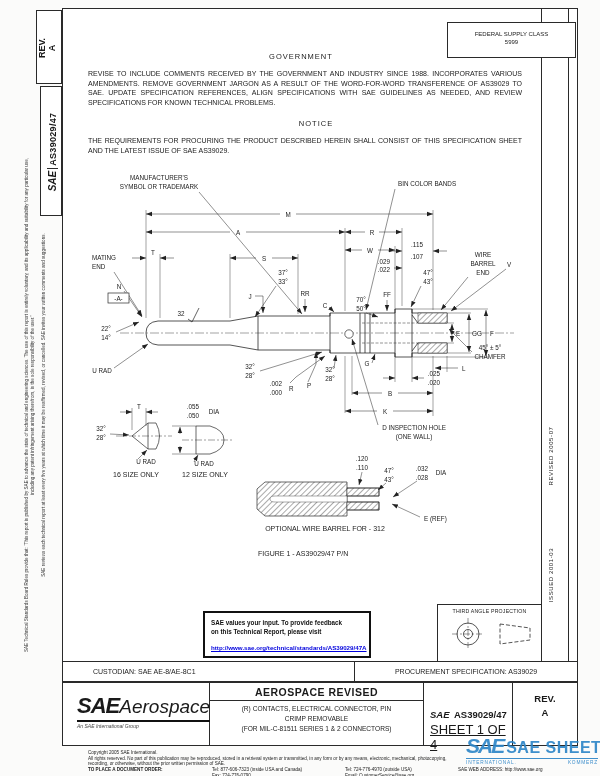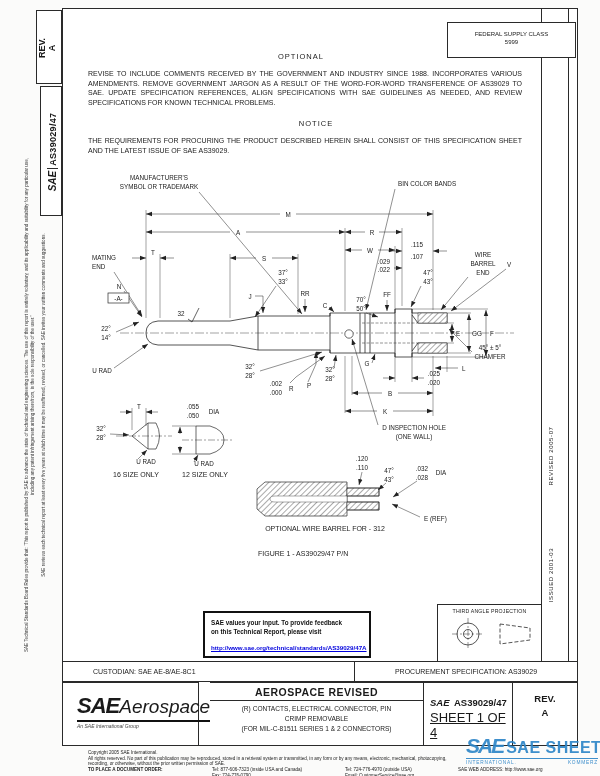--- a/index.html
+++ b/index.html
@@ -48,21 +48,21 @@
 <div class="abs rot disc" style="left:-203px;top:394px;width:510px;height:22px;text-align:center;">SAE reviews each technical report at least every five years at which time it may be reaffirmed, revised, or cancelled. SAE invites your written comments and suggestions.</div>
 
 <div class="abs rot datetxt" style="left:496px;top:448px;width:120px;height:16px;">REVISED 2005-07</div>
 <div class="abs rot datetxt" style="left:496px;top:567px;width:120px;height:16px;">ISSUED 2001-03</div>
 
 <div class="abs bd ctr" style="left:447px;top:22px;width:129px;height:36px;font-size:6px;padding-top:7px;line-height:8px;">
   <div>FEDERAL SUPPLY CLASS</div>
   <div>5999</div>
 </div>
 
-<div class="abs ctr smallcap" style="left:62px;top:52px;width:478px;">OPTIONAL</div>
+<div class="abs ctr smallcap" style="left:62px;top:52px;width:478px;">GOVERNMENT</div>
 <div class="abs para" style="left:88px;top:69px;width:434px;">REVISE TO INCLUDE COMMENTS RECEIVED BY THE GOVERNMENT AND INDUSTRY SINCE 1988. INCORPORATES VARIOUS AMENDMENTS. REMOVE GOVERNMENT JARGON AS A RESULT OF THE WORD-FOR-WORD TRANSFERENCE OF AS39029 TO SAE. UPDATE SPECIFICATION REFERENCES, ALIGN SPECIFICATIONS WITH SAE GUIDELINES AS NEEDED, AND REVIEW SPECIFICATIONS FOR KNOWN TECHNICAL PROBLEMS.</div>
 <div class="abs ctr smallcap" style="left:62px;top:119px;width:472px;padding-left:36px;">NOTICE</div>
 <div class="abs para" style="left:88px;top:136px;width:434px;">THE REQUIREMENTS FOR PROCURING THE PRODUCT DESCRIBED HEREIN SHALL CONSIST OF THIS SPECIFICATION SHEET AND THE LATEST ISSUE OF SAE AS39029.</div>
 
 <svg class="abs" style="left:62px;top:168px;" width="478" height="392" viewBox="0 0 478 392">
   <defs>
     <marker id="ar" markerUnits="userSpaceOnUse" markerWidth="7" markerHeight="7" refX="6" refY="3" orient="auto-start-reverse">
       <path d="M0,0.8 L6,3 L0,5.2 Z" fill="#222"></path>
     </marker>
     <pattern id="h4" width="4" height="4" patternUnits="userSpaceOnUse" patternTransform="rotate(45)">
@@ -273,33 +273,33 @@
       <line x1="14" y1="20" x2="46" y2="20" stroke-width="0.5" stroke-dasharray="6 2 2 2"></line>
       <line x1="30" y1="4" x2="30" y2="36" stroke-width="0.5" stroke-dasharray="6 2 2 2"></line>
       <path d="M62,10 L92,14 L92,26 L62,30 Z" stroke-dasharray="4 2"></path>
     </g>
   </svg>
 </div>
 
 <div class="abs" style="left:62px;top:661px;width:293px;height:21px;border:1px solid #2a2a2a;font-size:7px;line-height:19px;padding-left:30px;background:#fff;"><span>CUSTODIAN: SAE AE-8/AE-8C1</span></div>
 <div class="abs ctr" style="left:355px;top:661px;width:223px;height:21px;border:1px solid #2a2a2a;border-left:none;font-size:7px;line-height:19px;background:#fff;"><span>PROCUREMENT SPECIFICATION: AS39029</span></div>
 
-<div class="abs" style="left:62px;top:682px;width:137px;height:64px;border:1px solid #2a2a2a;background:#fff;padding:10px 0 0 14px;">
+<div class="abs" style="left:62px;top:682px;width:148px;height:64px;border:1px solid #2a2a2a;background:#fff;padding:10px 0 0 14px;">
   <div style="border-bottom:2px solid #111;display:inline-block;padding-bottom:1px;">
     <span class="logo-sae">SAE</span><span class="logo-aero">Aerospace</span>
   </div>
   <div style="font-size:5px;font-style:italic;color:#444;margin-top:1px;">An SAE International Group</div>
 </div>
 <div class="abs" style="left:210px;top:682px;width:214px;height:64px;border:1px solid #2a2a2a;border-left:none;background:#fff;">
   <div class="ctr" style="font-size:10.5px;font-weight:bold;letter-spacing:.5px;padding:3px 0 2px 0;border-bottom:1px solid #2a2a2a;">AEROSPACE REVISED</div>
   <div class="ctr" style="font-size:6.6px;margin-top:4px;">(R) CONTACTS, ELECTRICAL CONNECTOR, PIN</div>
   <div class="ctr" style="font-size:6.6px;margin-top:3px;">CRIMP REMOVABLE</div>
   <div class="ctr" style="font-size:6.6px;margin-top:3px;">(FOR MIL-C-81511 SERIES 1 &amp; 2 CONNECTORS)</div>
 </div>
-<div class="abs" style="left:424px;top:682px;width:89px;height:64px;border:1px solid #2a2a2a;border-left:none;background:#fff;padding:9px 0 0 6px;">
+<div class="abs" style="left:424px;top:682px;width:89px;height:64px;border:1px solid #2a2a2a;border-left:none;background:#fff;padding:21px 0 0 6px;">
   <div style="white-space:nowrap;">
     <span style="font-weight:bold;font-style:italic;font-size:9.5px;">SAE</span>
     <span style="font-weight:bold;font-size:9.5px;">AS39029/47</span>
   </div>
   <div style="font-size:13px;margin-top:0;text-decoration:underline;">SHEET 1 OF 4</div>
 </div>
 <div class="abs ctr" style="left:513px;top:682px;width:65px;height:64px;border:1px solid #2a2a2a;border-left:none;background:#fff;padding-top:10px;">
   <div style="font-size:9.5px;font-weight:bold;">REV.</div>
   <div style="font-size:9.5px;font-weight:bold;margin-top:3px;">A</div>
 </div>

